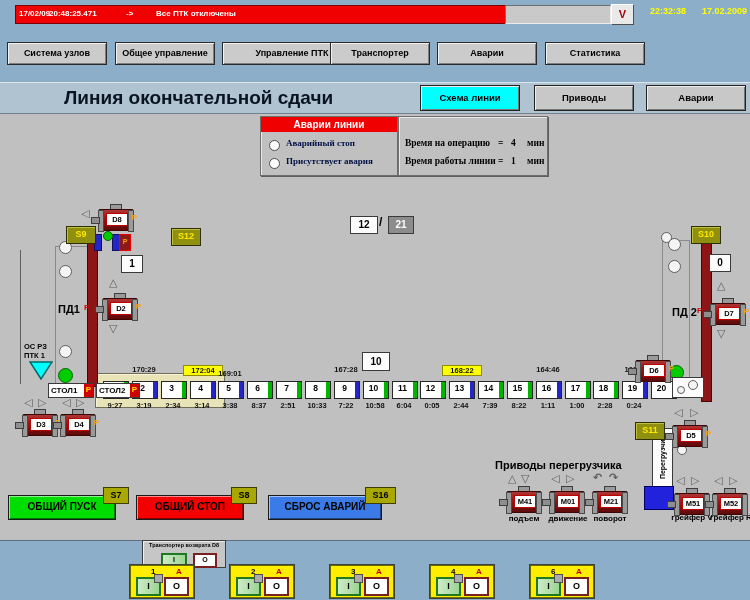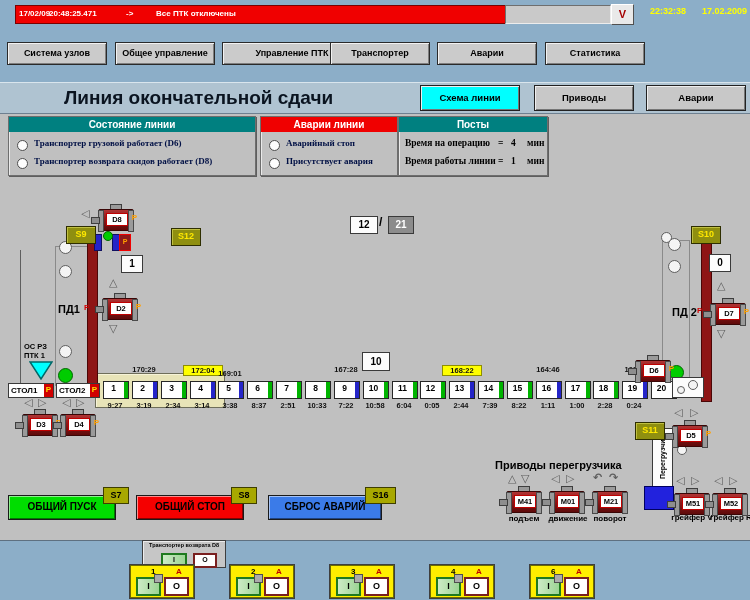--- a/index.html
+++ b/index.html
@@ -51,21 +51,21 @@
   .motor .term{position:absolute;left:14px;top:0;width:10px;height:6px;background:#9A9A9A;border:1px solid #3E3E3E;}
   .motor .mbody{position:absolute;left:2px;top:5px;right:2px;bottom:1px;background:linear-gradient(180deg,#B03434 0%,#8C1818 45%,#5E0A0A 100%);border:1px solid #3A0606;border-radius:2px;}
   .motor .capl{position:absolute;left:2px;top:6px;width:4px;height:20px;background:#9A9A9A;border:1px solid #4A4A4A;}
   .motor .capr{position:absolute;right:2px;top:6px;width:4px;height:20px;background:#9A9A9A;border:1px solid #4A4A4A;}
   .motor .shaft{position:absolute;left:-5px;top:13px;width:7px;height:5px;background:#8E8E8E;border:1px solid #3E3E3E;}
   .motor .mlbl{position:absolute;left:10px;top:9px;width:20px;height:11px;background:#fff;border:1px solid #C00000;font-size:7.5px;font-weight:bold;color:#000;text-align:center;line-height:11px;}
   .motor .pbadge{position:absolute;right:-1px;top:9px;color:#FFA000;font-size:8px;font-weight:bold;}
   .mot-label{position:absolute;font-size:8px;font-weight:bold;color:#000;text-align:center;white-space:nowrap;z-index:4;}
   .ptag{position:absolute;color:#D00000;font-size:8px;font-weight:bold;z-index:6;}
   .small-bold{position:absolute;font-size:11px;font-weight:bold;color:#000;white-space:nowrap;z-index:4;}
-  .tbl{position:absolute;height:13px;background:#fff;border:1px solid #3A3A3A;font-size:8px;font-weight:bold;text-align:left;line-height:13px;z-index:6;}
+  .tbl{position:absolute;height:13px;background:#fff;border:1px solid #3A3A3A;font-size:8px;font-weight:bold;text-align:left;line-height:13px;z-index:6;margin-left:40px;}
   .tbl .pb{position:absolute;right:0;top:0;width:9px;height:100%;background:#D00000;color:#FFE000;font-size:8px;font-weight:bold;text-align:center;line-height:12px;}
   .vtext{writing-mode:vertical-rl;transform:rotate(180deg);font-size:7px;font-weight:bold;color:#000;}
   
   .cmd-btn{position:absolute;top:495px;height:23px;border:1px solid #1A1A1A;box-shadow:inset 1px 1px 0 rgba(255,255,255,.55),inset -1px -1px 0 rgba(0,0,0,.45);font-size:10px;font-weight:bold;color:#000;text-align:center;line-height:22px;z-index:4;}
   .s-tag{position:absolute;top:487px;height:15px;background:#A8A800;border:1px solid #3E3E00;color:#000;font-size:9px;font-weight:bold;text-align:center;line-height:14px;z-index:5;}
   
   .d8panel{left:142px;top:540px;width:82px;height:26px;background:#C6C6C6;border:1px solid #3E3E3E;box-shadow:inset 1px 1px 0 #EDEDED;z-index:5;}
   .d8panel .ttl{position:absolute;left:0;top:1px;width:100%;text-align:center;font-size:5.5px;font-weight:bold;color:#000;}
   .mini-btn{position:absolute;top:12px;height:11px;width:22px;font-size:7px;font-weight:bold;text-align:center;line-height:10px;color:#000;}
   .iop{position:absolute;top:565px;width:62px;height:31px;background:#FFEE00;border:1px solid #6B6B00;box-shadow:0 0 0 1px #3E3E3E;z-index:5;}
@@ -92,36 +92,28 @@
   <div class="abs clock">
     <span>22:32:38</span>
     <span>17.02.2009</span>
   </div>
 
   <div class="abs titleband"></div>
   <div class="abs main-title">Линия окончательной сдачи</div>
 
   <div class="abs gray-area"></div>
 
-  <div class="abs panel" style="left:8px;top:116px;width:246px;height:58px">
-    <div class="panel-header teal">Состояние линии</div>
-    <span class="radio" style="left:8px;top:23px"></span>
-    <div class="p-item" style="left:25px;top:21px">Транспортер грузовой работает (D6)</div>
-    <span class="radio" style="left:8px;top:41px"></span>
-    <div class="p-item" style="left:25px;top:39px">Транспортер возврата скидов работает (D8)</div>
-  </div>
   <div class="abs panel" style="left:260px;top:116px;width:136px;height:58px">
     <div class="panel-header redhead">Аварии линии</div>
     <span class="radio" style="left:8px;top:23px"></span>
     <div class="p-item" style="left:25px;top:21px">Аварийный стоп</div>
     <span class="radio" style="left:8px;top:41px"></span>
     <div class="p-item" style="left:25px;top:39px">Присутствует авария</div>
   </div>
   <div class="abs panel" style="left:398px;top:116px;width:148px;height:58px">
-    <div class="panel-header teal">Посты</div>
     <div class="posts-label" style="left:6px;top:21px">Время на операцию</div>
     <div class="posts-label" style="left:99px;top:21px">=</div>
     <div class="posts-label" style="left:112px;top:21px">4</div>
     <div class="posts-label" style="left:128px;top:21px">мин</div>
     <div class="posts-label" style="left:6px;top:39px">Время работы линии</div>
     <div class="posts-label" style="left:99px;top:39px">=</div>
     <div class="posts-label" style="left:112px;top:39px">1</div>
     <div class="posts-label" style="left:128px;top:39px">мин</div>
   </div>
 

